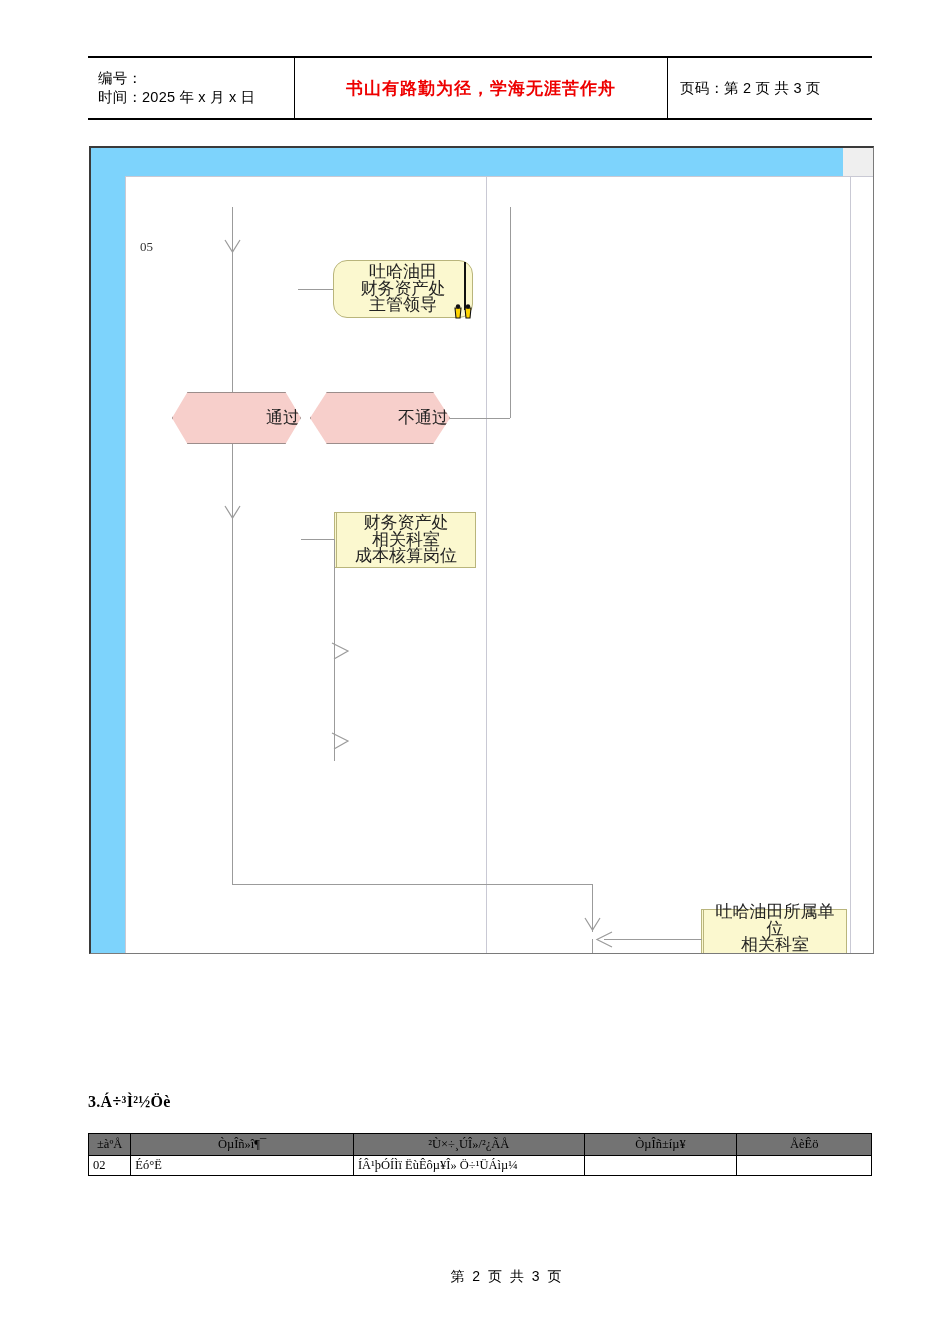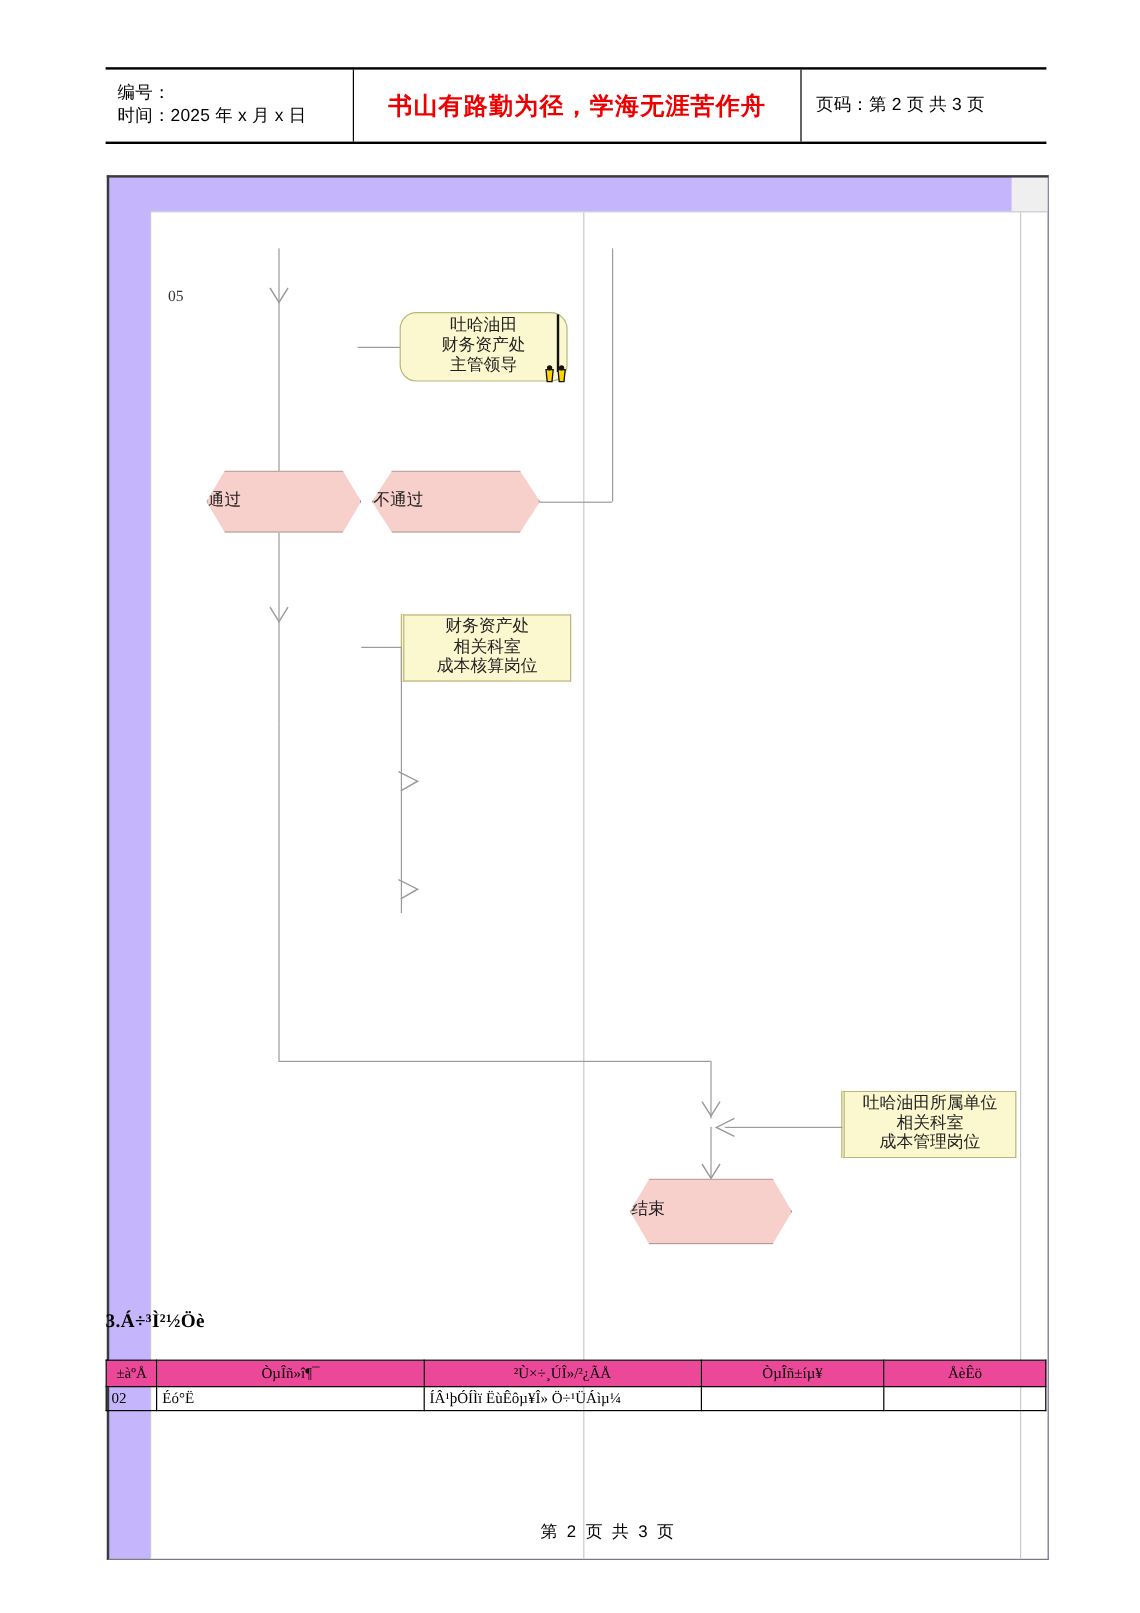--- a/index.html
+++ b/index.html
@@ -51,38 +51,38 @@
   }
   .hdr-line {
     font-size: 14.5px;
     line-height: 19px;
     letter-spacing: 0.2px;
     white-space: nowrap;
     font-family: "Liberation Sans", sans-serif;
   }
   .slogan {
     color: #ee0000;
-    font-size: 20px;
+    font-size: 17px;
     font-weight: bold;
     letter-spacing: 1px;
     white-space: nowrap;
     font-family: "Liberation Serif", "DejaVu Serif", serif;
   }
 
   
   .flow-frame {
     position: absolute;
     left: 89px;
     top: 146px;
     width: 785px;
-    height: 1154px;
+    height: 808px;
     border: 1px solid #7a7a7a;
     border-top: 2px solid #3a3a3a;
     border-left: 2px solid #3a3a3a;
-    background: #c4b5fd;
+    background: #7dd3fc;
     box-sizing: border-box;
     overflow: hidden;
     padding-left: 20px;
   }
   .flow-canvas {
     position: absolute;
     left: 34px;
     top: 28px;
     right: 0;
     bottom: 0;
@@ -109,23 +109,23 @@
     width: 1px;
     background: #c9c9d4;
   }
 
   
   .node {
     position: absolute;
     box-sizing: border-box;
     display: flex;
     align-items: center;
-    justify-content: flex-start;
+    justify-content: flex-end;
     text-align: center;
-    font-size: 14px;
+    font-size: 17px;
     line-height: 16.5px;
     color: #222;
   }
 
   
   .hex {
     background: #f7cfcb;
     border: 1px solid #9c8d8b;
     clip-path: polygon(12% 0, 88% 0, 100% 50%, 88% 100%, 12% 100%, 0 50%);
   }
@@ -196,21 +196,21 @@
     font-size: 12.5px;
   }
   .steps-table th,
   .steps-table td {
     border: 1px solid #000;
     padding: 2px 4px;
     vertical-align: middle;
     line-height: 15px;
   }
   .steps-table thead th {
-    background: #ec4899;
+    background: #737373;
     text-align: center;
     font-weight: normal;
     height: 17px;
   }
   .col-no  { width: 34px; text-align: left; }
   .col-act { width: 228px; }
   .col-desc{ width: 236px; }
   .col-out { width: 152px; }
   .col-rem { width: 134px; }
   .cell-center { text-align: center; }

